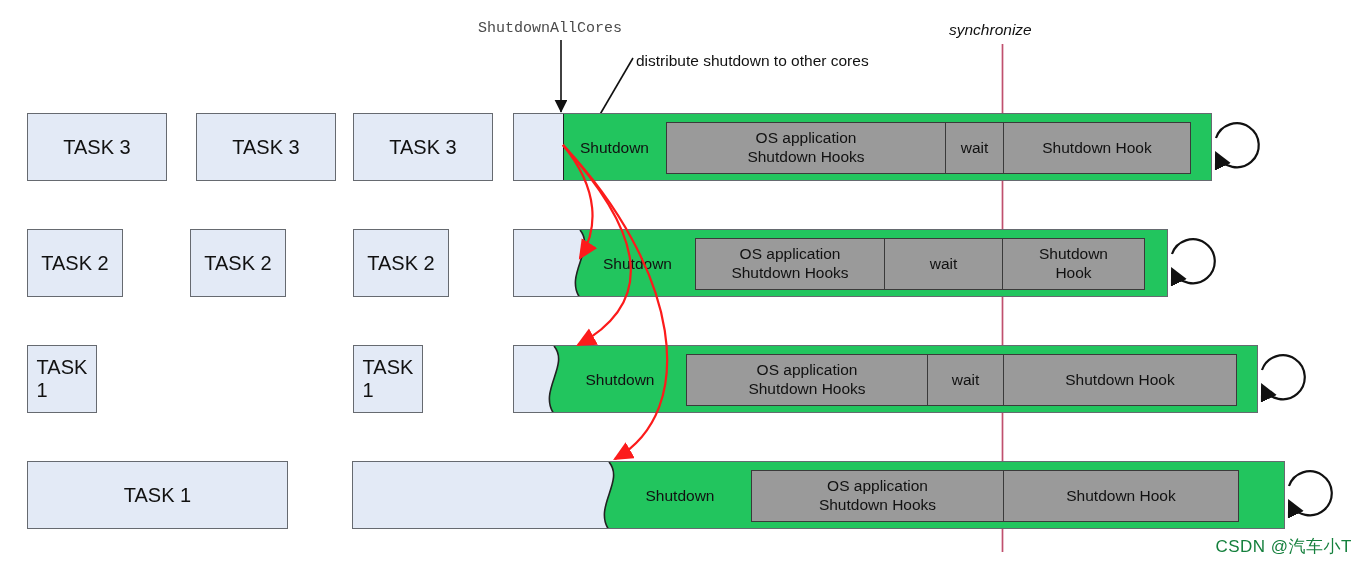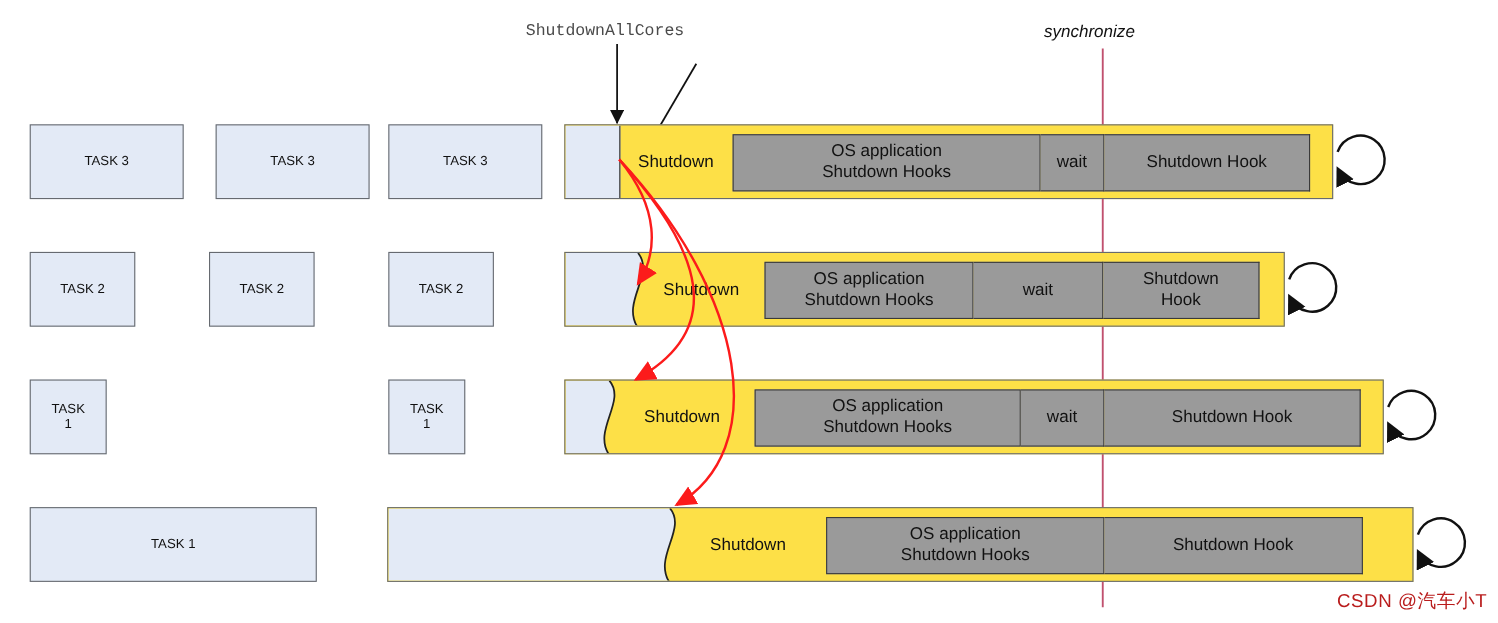--- a/index.html
+++ b/index.html
@@ -11,28 +11,28 @@
     position:relative;
   }
   #stage{position:absolute;left:0;top:0;width:1362px;height:566px;}
   svg.layer{position:absolute;left:0;top:0;width:1362px;height:566px;overflow:visible;}
   .taskbox{
     position:absolute;
     background:#e3eaf6;
     border:1.6px solid #666a70;
     box-sizing:border-box;
     display:flex;align-items:center;justify-content:center;
-    font-size:12px;color:#111;line-height:1.15;text-align:center;
+    font-size:20px;color:#111;line-height:1.15;
     white-space:pre-line;
   }
   .laneframe{
     position:absolute;
     border:1.6px solid #666a70;
     box-sizing:border-box;
-    background:#fde047;
+    background:#22c55e;
     overflow:hidden;
     padding-left:19px;
   }
   .laneblue{
     position:absolute;top:0;left:0;height:100%;
     background:#e3eaf6;
   }
   .wavewrap{position:absolute;top:0;height:100%;pointer-events:none;}
   .seg{
     position:absolute;
@@ -49,32 +49,33 @@
     display:flex;align-items:center;justify-content:center;
     font-size:15.5px;color:#111;
   }
   .anno{
     position:absolute;
     font-size:15.5px;color:#111;white-space:nowrap;
   }
   .anno.mono{font-family:"Liberation Mono", monospace;font-size:15px;color:#4a4a4a;}
   .watermark{
     position:absolute;right:10px;bottom:8px;
-    font-size:17px;color:#b91c1c;
+    font-size:17px;color:#15803d;
     font-family:"Liberation Sans", sans-serif;
     letter-spacing:0.5px;
   }
 </style>
 </head>
 <body>
 
 <div id="stage">
 
   <div class="anno mono" style="left:478px;top:20px;">ShutdownAllCores</div>
 
+  <div class="anno" style="left:636px;top:52px;">distribute shutdown to other cores</div>
 
   <div class="anno" style="left:949px;top:21px;font-style:italic;">synchronize</div>
 
   <svg class="layer">
     <defs>
       <marker id="blkArrow" markerWidth="10" markerHeight="10" refX="7.5" refY="4" orient="auto">
         <path d="M0,0 L8,4 L0,8 z" fill="#111"></path>
       </marker>
       <marker id="redArrow" markerWidth="11" markerHeight="11" refX="8" refY="4.2" orient="auto">
         <path d="M0,0 L9,4.2 L0,8.4 z" fill="#fc1b1b"></path>

